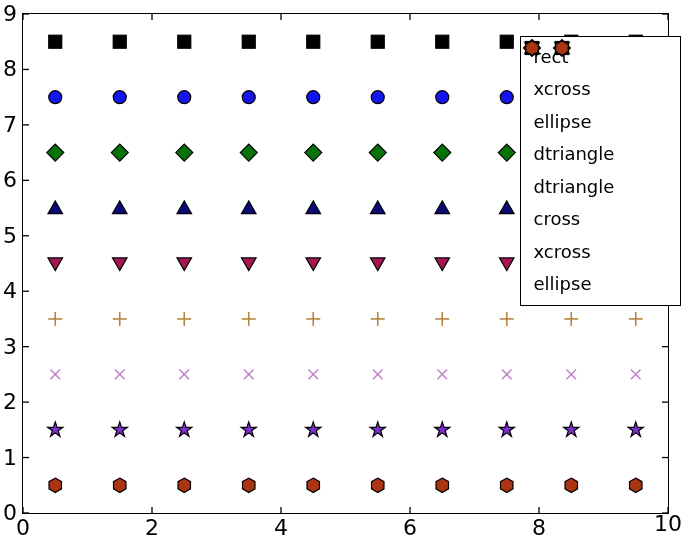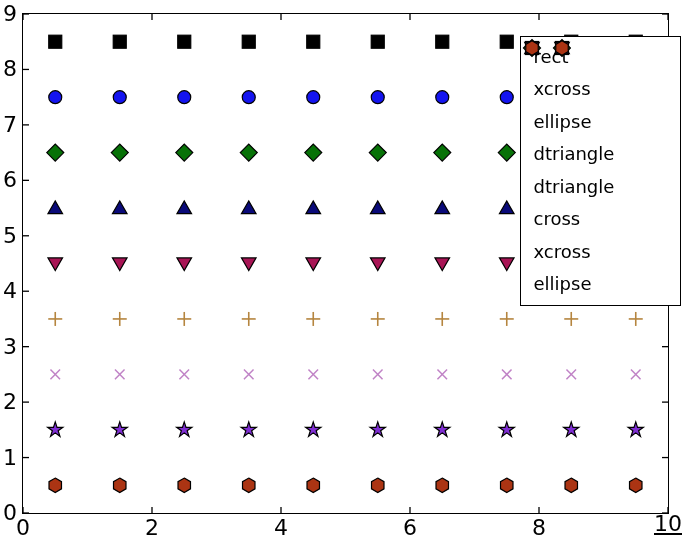--- a/index.html
+++ b/index.html
@@ -477,21 +477,21 @@
           <span class="legend-label">ellipse</span>
         </div>
       </div>
   </div>
   <div id="tick-layer">
       <div class="tick-label x-tick-label" style="left: 23px; top: 517px;">0</div>
       <div class="tick-label x-tick-label" style="left: 152px; top: 517px;">2</div>
       <div class="tick-label x-tick-label" style="left: 281px; top: 517px;">4</div>
       <div class="tick-label x-tick-label" style="left: 410px; top: 517px;">6</div>
       <div class="tick-label x-tick-label" style="left: 539px; top: 517px;">8</div>
-      <div class="tick-label x-tick-label" style="left: 668px; top: 513px; text-decoration: underline;">10</div>
+      <div class="tick-label x-tick-label" style="left: 668px; top: 513px;">10</div>
       <div class="tick-label y-tick-label" style="right: 671px; top: 513px;">0</div>
       <div class="tick-label y-tick-label" style="right: 671px; top: 457.556px;">1</div>
       <div class="tick-label y-tick-label" style="right: 671px; top: 402.111px;">2</div>
       <div class="tick-label y-tick-label" style="right: 671px; top: 346.667px;">3</div>
       <div class="tick-label y-tick-label" style="right: 671px; top: 291.222px;">4</div>
       <div class="tick-label y-tick-label" style="right: 671px; top: 235.778px;">5</div>
       <div class="tick-label y-tick-label" style="right: 671px; top: 180.333px;">6</div>
       <div class="tick-label y-tick-label" style="right: 671px; top: 124.889px;">7</div>
       <div class="tick-label y-tick-label" style="right: 671px; top: 69.4444px;">8</div>
       <div class="tick-label y-tick-label" style="right: 671px; top: 14px;">9</div>

